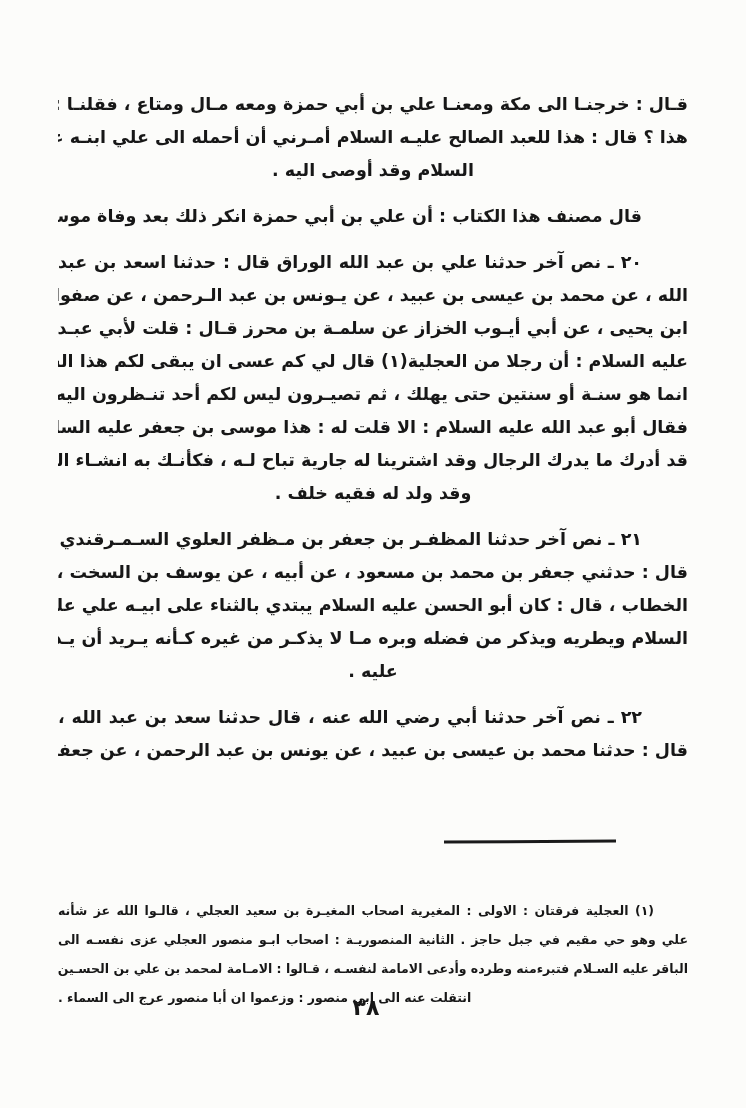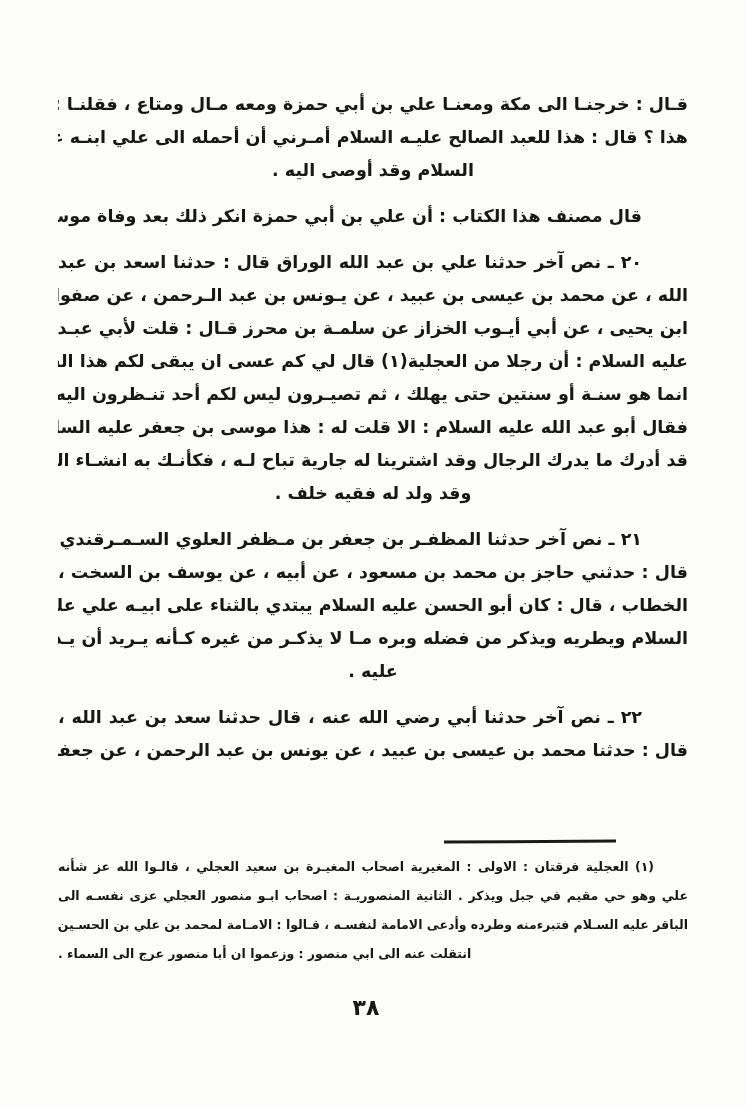--- a/index.html
+++ b/index.html
@@ -60,21 +60,21 @@
     transform: rotate(-0.4deg);
   }
   .footnote {
     position: absolute;
     top: 852px;
     right: 58px;
     left: 58px;
     font-size: 12.5px;
     font-weight: 700;
   }
-  .footnote .line.indent-first { padding-right: 34px; }
+  .footnote .line.indent-first { padding-right: 34px; margin-top: 44px; }
   .page-number {
     position: absolute;
     top: 995px;
     left: 0;
     right: 14px;
     text-align: center;
     font-size: 22px;
     font-weight: 700;
     letter-spacing: 2px;
   }
@@ -98,35 +98,35 @@
         <div class="line">الله ، عن محمد بن عيسى بن عبيد ، عن يـونس بن عبد الـرحمن ، عن صفوان</div>
         <div class="line">ابن يحيى ، عن أبي أيـوب الخزاز عن سلمـة بن محرز قـال : قلت لأبي عبـد الله</div>
         <div class="line">عليه السلام : أن رجلا من العجلية(١) قال لي كم عسى ان يبقى لكم هذا الشيخ</div>
         <div class="line">انما هو سنـة أو سنتين حتى يهلك ، ثم تصيـرون ليس لكم أحد تنـظرون اليه ،</div>
         <div class="line">فقال أبو عبد الله عليه السلام : الا قلت له : هذا موسى بن جعفر عليه السلام</div>
         <div class="line">قد أدرك ما يدرك الرجال وقد اشترينا له جارية تباح لـه ، فكأنـك به انشـاء الله</div>
         <div class="line align-center">وقد ولد له فقيه خلف .</div>
       </div>
     <div class="paragraph">
         <div class="line indent-first">٢١ ـ نص آخر حدثنا المظفـر بن جعفر بن مـظفر العلوي السـمـرقندي ،</div>
-        <div class="line">قال : حدثني حاجز بن محمد بن مسعود ، عن أبيه ، عن يوسف بن السخت ،</div>
+        <div class="line">قال : حدثني جعفر بن محمد بن مسعود ، عن أبيه ، عن يوسف بن السخت ،</div>
         <div class="line">الخطاب ، قال : كان أبو الحسن عليه السلام يبتدي بالثناء على ابيـه علي عليـه</div>
         <div class="line">السلام ويطريه ويذكر من فضله وبره مـا لا يذكـر من غيره كـأنه يـريد أن يـدل</div>
         <div class="line align-center">عليه .</div>
       </div>
     <div class="paragraph">
         <div class="line indent-first">٢٢ ـ نص آخر حدثنا أبي رضي الله عنه ، قال حدثنا سعد بن عبد الله ،</div>
         <div class="line">قال : حدثنا محمد بن عيسى بن عبيد ، عن يونس بن عبد الرحمن ، عن جعفـر</div>
       </div>
   </div>
 
   <div class="footnote-separator"></div>
 
   <div class="footnote">
       <div class="line indent-first">(١) العجلية فرقتان : الاولى : المغيرية اصحاب المغيـرة بن سعيد العجلي ، قالـوا الله عز شأنه</div>
-      <div class="line">علي وهو حي مقيم في جبل ويذكر . الثانية المنصوريـة : اصحاب ابـو منصور العجلي عزى نفسـه الى</div>
+      <div class="line">علي وهو حي مقيم في جبل حاجز . الثانية المنصوريـة : اصحاب ابـو منصور العجلي عزى نفسـه الى</div>
       <div class="line">الباقر عليه السـلام فتبرءمنه وطرده وأدعى الامامة لنفسـه ، قـالوا : الامـامة لمحمد بن علي بن الحسـين ثم</div>
       <div class="line align-left">انتقلت عنه الى ابي منصور : وزعموا ان أبا منصور عرج الى السماء .</div>
     </div>
 
   <div class="page-number">٣٨</div>
 
 </div>
 
 </body></html>

